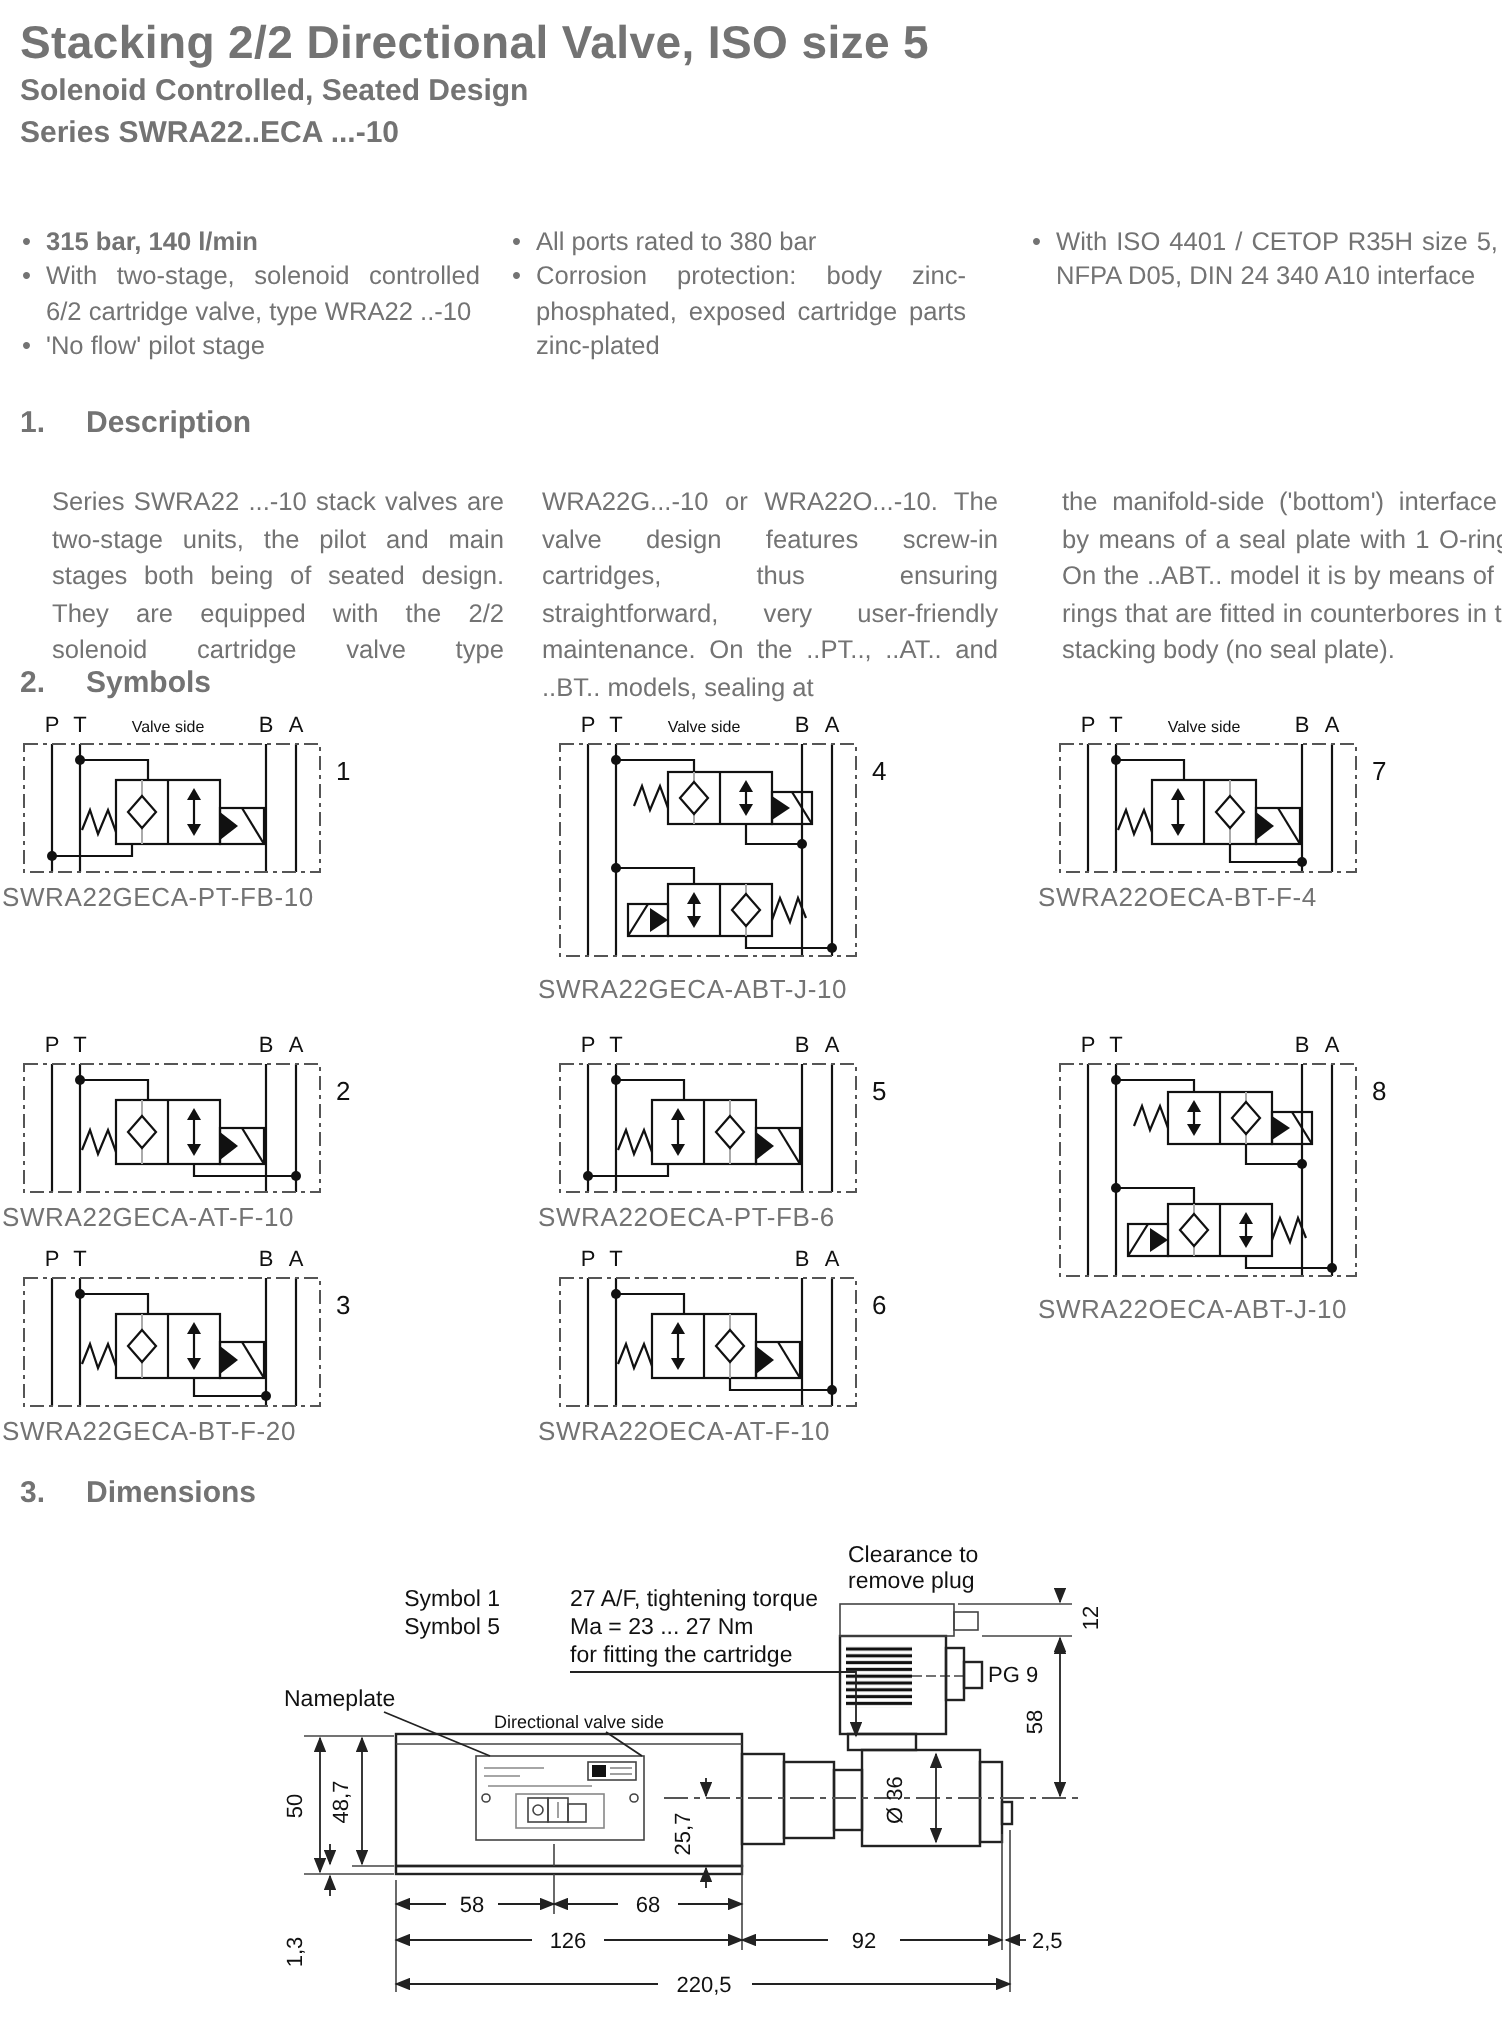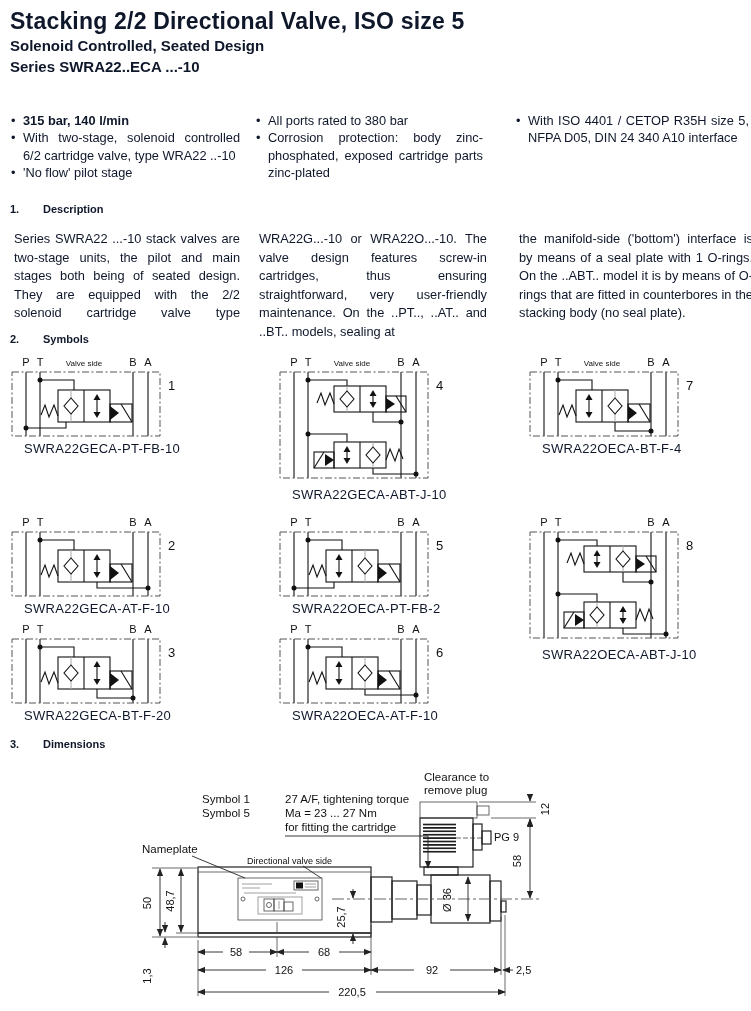--- a/index.html
+++ b/index.html
@@ -1,30 +1,30 @@
 <!DOCTYPE html>
 <html><head>
 <meta charset="utf-8">
 <style>
   html,body{margin:0;padding:0;background:#fff}
   .page{position:relative;width:751px;height:1011px;background:#fff;overflow:hidden;
-        font-family:"Liberation Sans",sans-serif;color:#0f172a;}
+        font-family:"Liberation Sans",sans-serif;color:#737373;}
   .abs{position:absolute}
   .title{font-size:23px;font-weight:bold;margin:0;line-height:27px;letter-spacing:.2px}
   .sub{font-size:15px;font-weight:bold;line-height:21px}
-  .h{position:absolute;font-size:11px;font-weight:bold}
+  .h{position:absolute;font-size:15px;font-weight:bold}
   .hn{display:inline-block;width:33px}
   .feat{position:absolute;list-style:none;margin:0;padding:0;font-size:12.8px;line-height:17.4px}
   .feat li{position:relative;padding-left:13px;text-align:justify}
   .feat .b{position:absolute;left:1px}
   .bold{font-weight:bold}
-  .dcol{position:absolute;font-size:12.8px;line-height:18.6px;text-align:justify;margin:4px}
+  .dcol{position:absolute;font-size:12.8px;line-height:18.6px;text-align:justify;margin:16px}
   .lastj{text-align-last:justify}
   .sym{position:absolute}
-  .sym-label{font-size:13px;margin-left:24px;margin-top:1px;letter-spacing:.3px;white-space:nowrap}
+  .sym-label{font-size:13px;margin-left:1px;margin-top:1px;letter-spacing:.3px;white-space:nowrap}
   svg{display:block}
   svg text{font-family:"Liberation Sans",sans-serif}
   text.pl{font-size:11px;fill:#111}
   text.vs{font-size:8px;fill:#111}
   text.num{font-size:13px;fill:#111}
   .bd{fill:none;stroke:#555;stroke-width:1;stroke-dasharray:7 2.5 2 2.5}
   .k{fill:none;stroke:#111;stroke-width:1.1}
   .dln{stroke:#222;stroke-width:1.2;fill:none}
   .dthin{stroke:#444;stroke-width:.8;fill:none}
   .ddim{stroke:#222;stroke-width:.9;fill:none}
@@ -232,21 +232,21 @@
           <polygon points="97,42 104,50 97,58 90,50" fill="#fff" stroke="#111" stroke-width="1.1"></polygon>
       <polyline points="58,60 54,49 49,61 45,49 41,59" class="k"></polyline>
       <rect x="110" y="48" width="22" height="18" class="k" fill="#fff"></rect>
           <line x1="121" y1="48" x2="132" y2="66" class="k"></line>
           <polygon points="110,50 110,64 119,57" fill="#111"></polygon>
       <circle cx="40" cy="24" r="2.5" fill="#111"></circle>
           <path d="M40,24 H74 V34" class="k"></path>
           <circle cx="26" cy="72" r="2.5" fill="#111"></circle>
           <path d="M26,72 H66 V66" class="k"></path>
     </svg>
-      <div class="sym-label">SWRA22OECA-PT-FB-2</div>
+      <div class="sym-label">SWRA22OECA-PT-FB-6</div>
     </div>
       <div class="sym" style="left:268px;top:623px">
       <svg viewBox="0 0 182 84" width="182" height="84">
 
     <text x="26" y="10" class="pl" text-anchor="middle">P</text>
     <text x="40" y="10" class="pl" text-anchor="middle">T</text>
     <text x="133" y="10" class="pl" text-anchor="middle">B</text>
     <text x="148" y="10" class="pl" text-anchor="middle">A</text>
     <line x1="26" y1="16" x2="26" y2="80" class="k"></line>
           <line x1="40" y1="16" x2="40" y2="80" class="k"></line>

